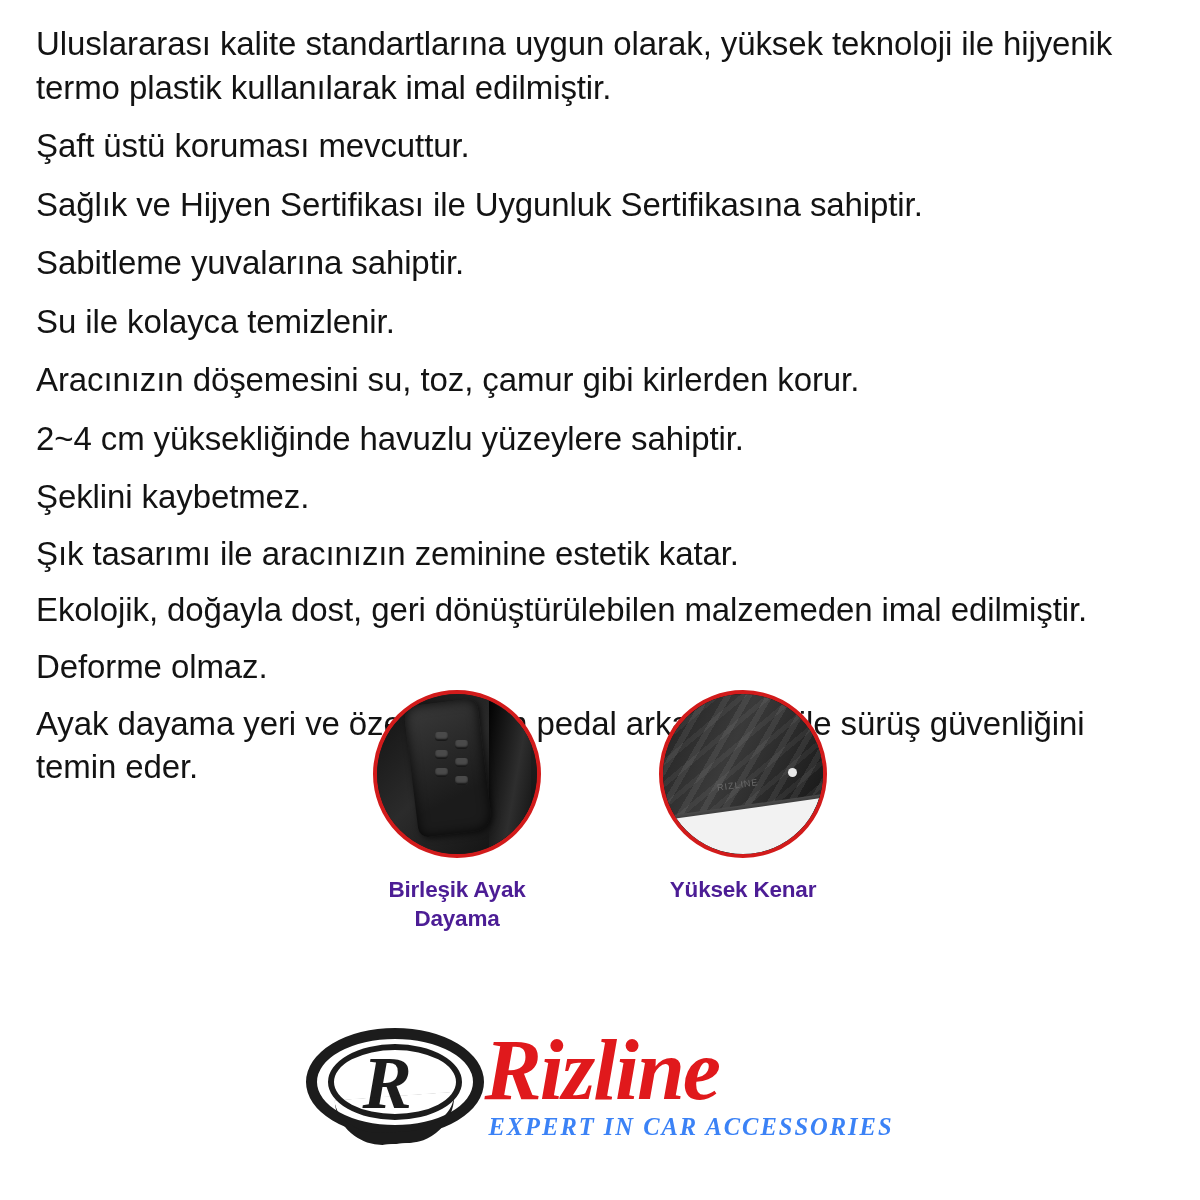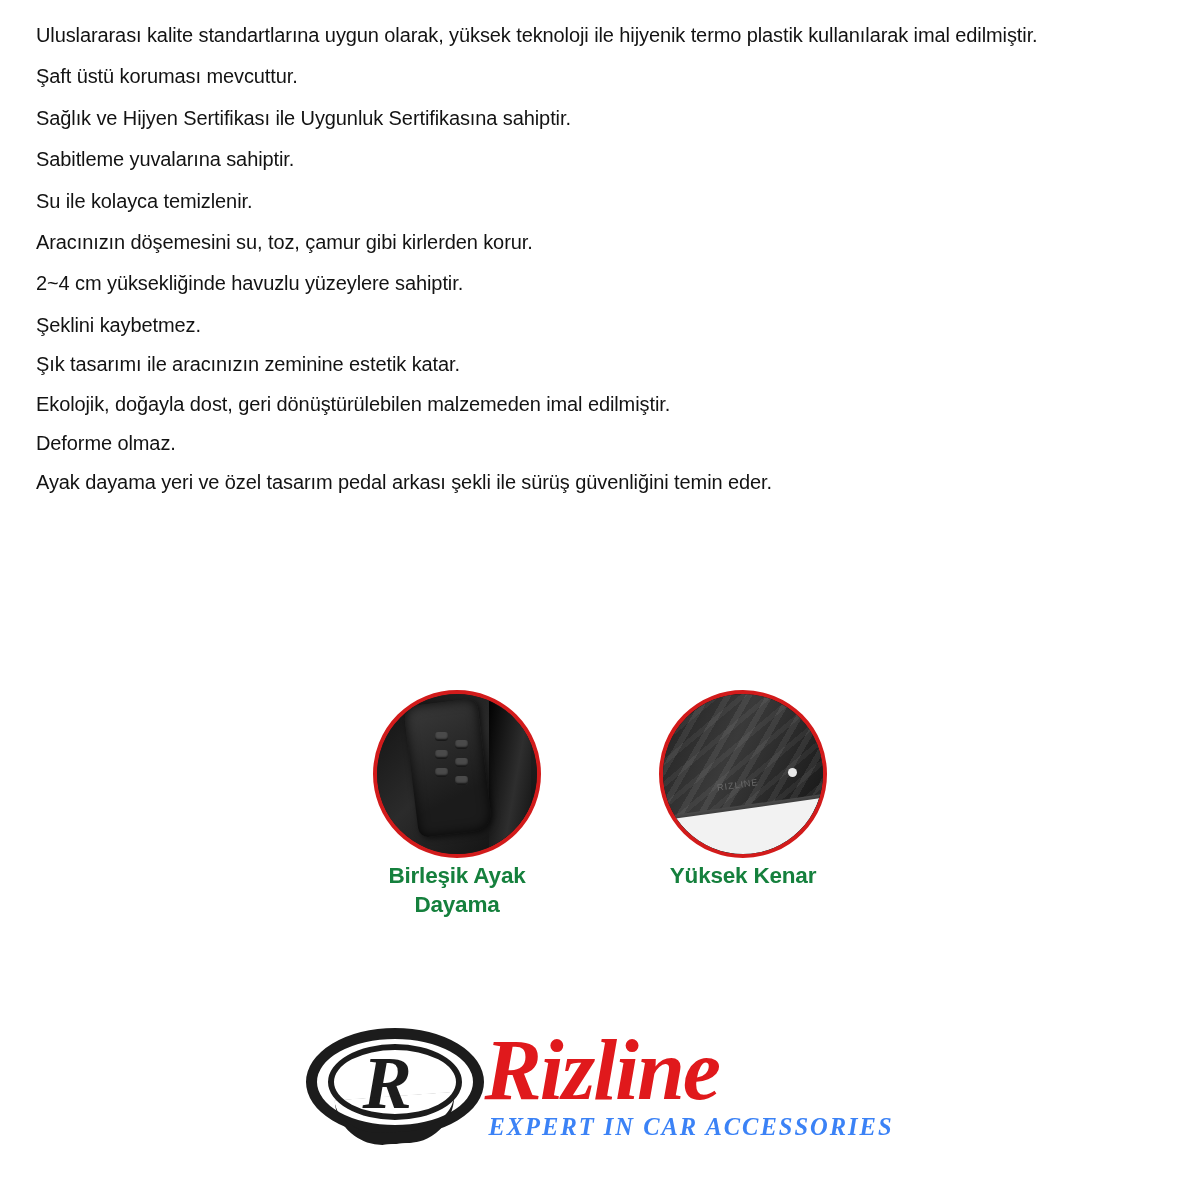--- a/index.html
+++ b/index.html
@@ -20,21 +20,21 @@
     height: 1200px;
     position: relative;
     box-sizing: border-box;
   }
 
   
   .features {
     padding: 22px 36px 0 36px;
   }
   .feature-line {
-    font-size: 20px;
+    font-size: 33px;
     line-height: 1.32;
     letter-spacing: -0.1px;
     color: #131313;
     margin: 0 0 15px 0;
     font-weight: 400;
   }
   .feature-line.tight {
     margin-bottom: 13px;
   }
 
@@ -63,24 +63,24 @@
     position: relative;
     background: #1c1c1c;
   }
   .circle-inner {
     position: absolute;
     inset: 0;
     border-radius: 50%;
     overflow: hidden;
   }
   .detail-label {
-    margin-top: 4px;
+    margin-top: 18px;
     font-size: 22.5px;
     font-weight: 700;
-    color: #15803d;
+    color: #4c1d95;
     text-align: center;
     line-height: 1.28;
     letter-spacing: -0.2px;
   }
 
   
   .art-foot {
     position: absolute;
     inset: 0;
     background: linear-gradient(135deg, #111 0%, #2b2b2b 45%, #0d0d0d 100%);

